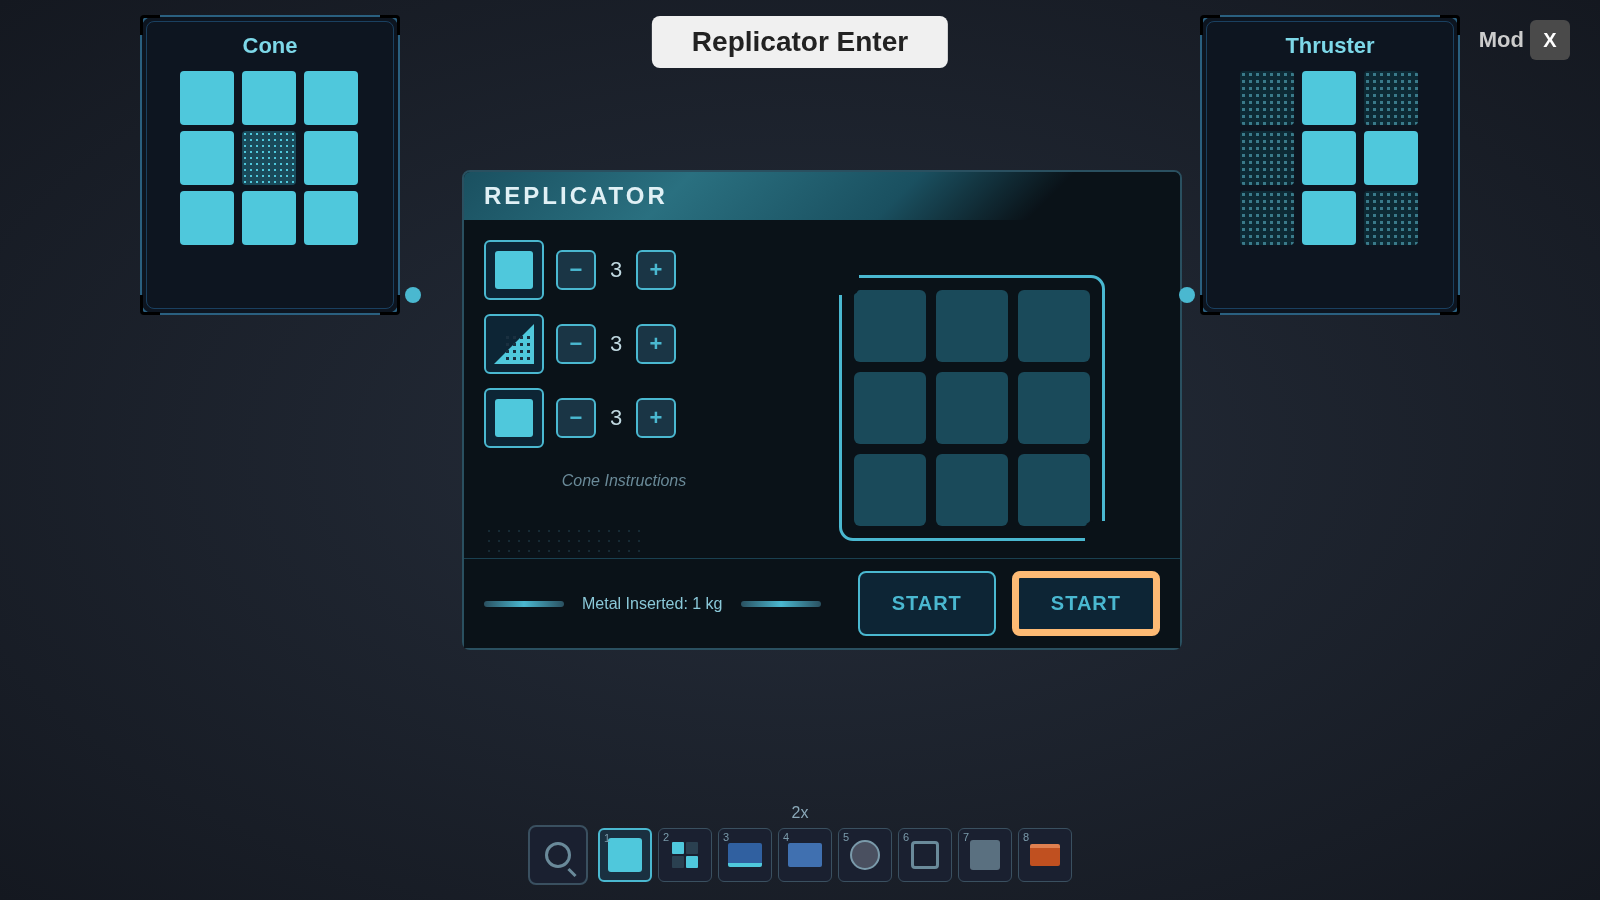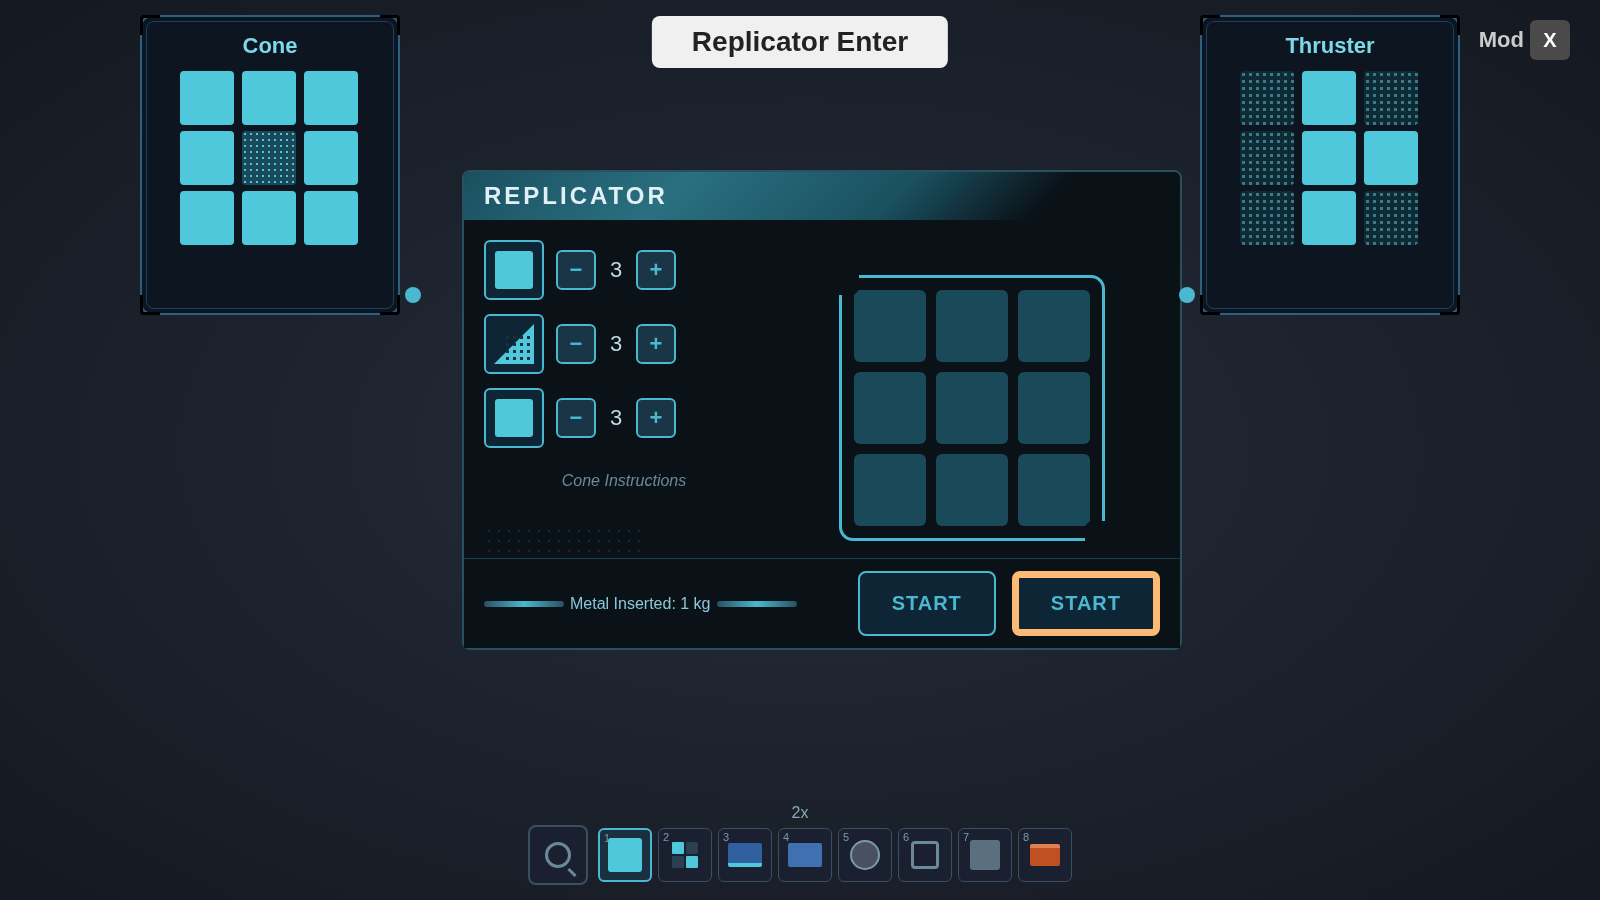--- a/index.html
+++ b/index.html
@@ -412,21 +412,21 @@
           <div style="width:72px;height:72px;background:#1a4a5a;border-radius:6px;"></div>
           <div style="width:72px;height:72px;background:#1a4a5a;border-radius:6px;"></div>
         </div>
       </div>
     </div>
 
   </div>
 
   <div style="position:absolute;bottom:0;left:0;right:0;height:90px;background:#0a1218;border-top:1px solid #1a4050;display:flex;align-items:center;justify-content:space-between;padding:0 20px;">
 
-    <div style="display:flex;align-items:center;gap:6px;">
+    <div style="display:flex;align-items:center;gap:18px;">
       <div style="width:80px;height:6px;background:linear-gradient(to right,#2a5060,#4ab8d0,#2a5060);border-radius:3px;"></div>
       <span style="color:#8ac8d8;font-size:16px;">Metal Inserted: 1 kg</span>
       <div style="width:80px;height:6px;background:linear-gradient(to right,#2a5060,#4ab8d0,#2a5060);border-radius:3px;"></div>
     </div>
 
     <div style="display:flex;gap:16px;">
       <button style="padding:14px 32px;border-radius:8px;font-size:20px;font-weight:bold;cursor:pointer;border:2px solid #4ab8d0;background:#0d2535;color:#4ab8d0;letter-spacing:1px;">START</button>
       <button style="padding:14px 32px;border-radius:8px;font-size:20px;font-weight:bold;cursor:pointer;border:7px solid #fdba74;background:#0d2535;color:#4ab8d0;letter-spacing:1px;">START</button>
     </div>
   </div>

